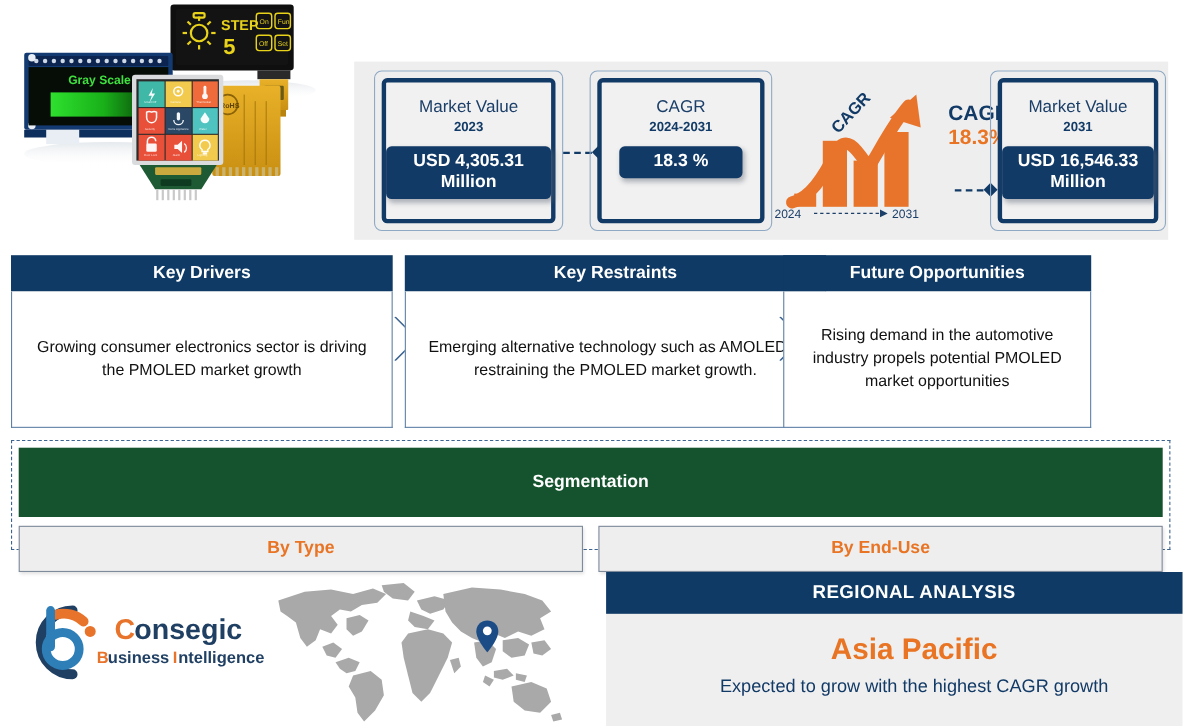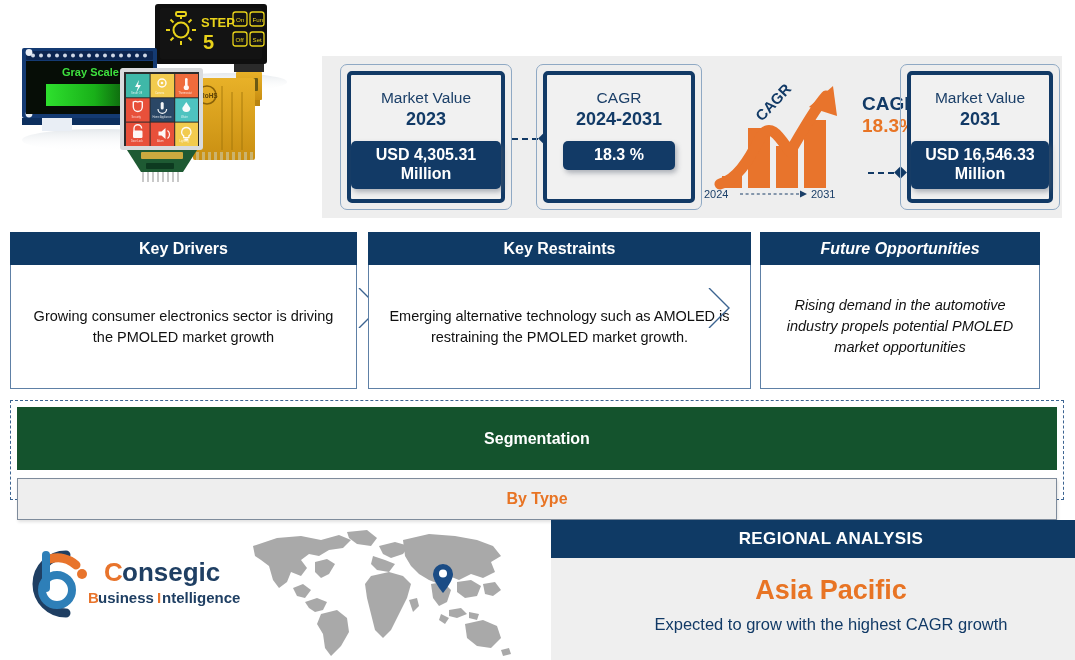--- a/index.html
+++ b/index.html
@@ -29,21 +29,21 @@
     position:absolute; top:8px; height:146px;
     border:1px solid #8FA9C4; border-radius:7px; background:transparent;
   }
   .stat-inner {
     position:absolute; left:6px; top:6px; right:6px; bottom:6px;
     border:4px solid #123A66; border-radius:5px; background:#F1F1F1;
     display:flex; flex-direction:column; align-items:center; justify-content:flex-start;
     padding-top:13px;
   }
   .stat-label { font-size:15.5px; color:#1B3F68; line-height:1.25; }
-  .stat-year  { font-size:18px; font-weight:bold; color:#123A66; line-height:1.3; margin-top:1px;}
+  .stat-year  { font-size:12px; font-weight:bold; color:#123A66; line-height:1.3; margin-top:1px;}
   .stat-chip {
     margin-top:9px; background:#123A66; color:#fff; border-radius:5px;
     padding:5px 11px; font-size:16px; font-weight:bold; text-align:center;
     line-height:1.18; box-shadow:2px 3px 5px rgba(90,100,115,0.45);
     min-width:112px;
   }
 
   .box-mv2023 { left:18px; width:172px; }
   .box-cagr   { left:214px; width:166px; }
   .box-mv2031 { left:578px; width:160px; }
@@ -373,30 +373,31 @@
       <div class="dhead">Key Restraints</div>
       <div class="dbody">Emerging alternative technology such as AMOLED is restraining the PMOLED market growth.</div>
     </div>
 
     <div class="chev-shape" style="left:707px;">
       <svg width="24" height="40" viewBox="0 0 24 40">
         <polyline points="2,0 22,20 2,40" fill="none" stroke="#3C6491" stroke-width="1.4"></polyline>
       </svg>
     </div>
 
-    <div class="dcol" style="left:760px; width:280px;font-style:italic;">
+    <div class="dcol" style="left:712px; width:280px;">
       <div class="dhead">Future Opportunities</div>
       <div class="dbody">Rising demand in the automotive industry propels potential PMOLED market opportunities</div>
     </div>
   </div>
 
   <div class="segwrap">
     <div class="seghead">Segmentation</div>
     <div class="segboxes">
       <div class="segbox">By Type</div>
+      <div class="segbox">By End-Use</div>
     </div>
   </div>
 
   <div class="bottom">
 
     <div class="logo-wrap">
       <svg width="232" height="78" viewBox="0 0 232 78">
 
         <path d="M56 10 A29 29 0 1 0 56 68" fill="none" stroke="#1F3F63" stroke-width="9" stroke-linecap="round"></path>
 

